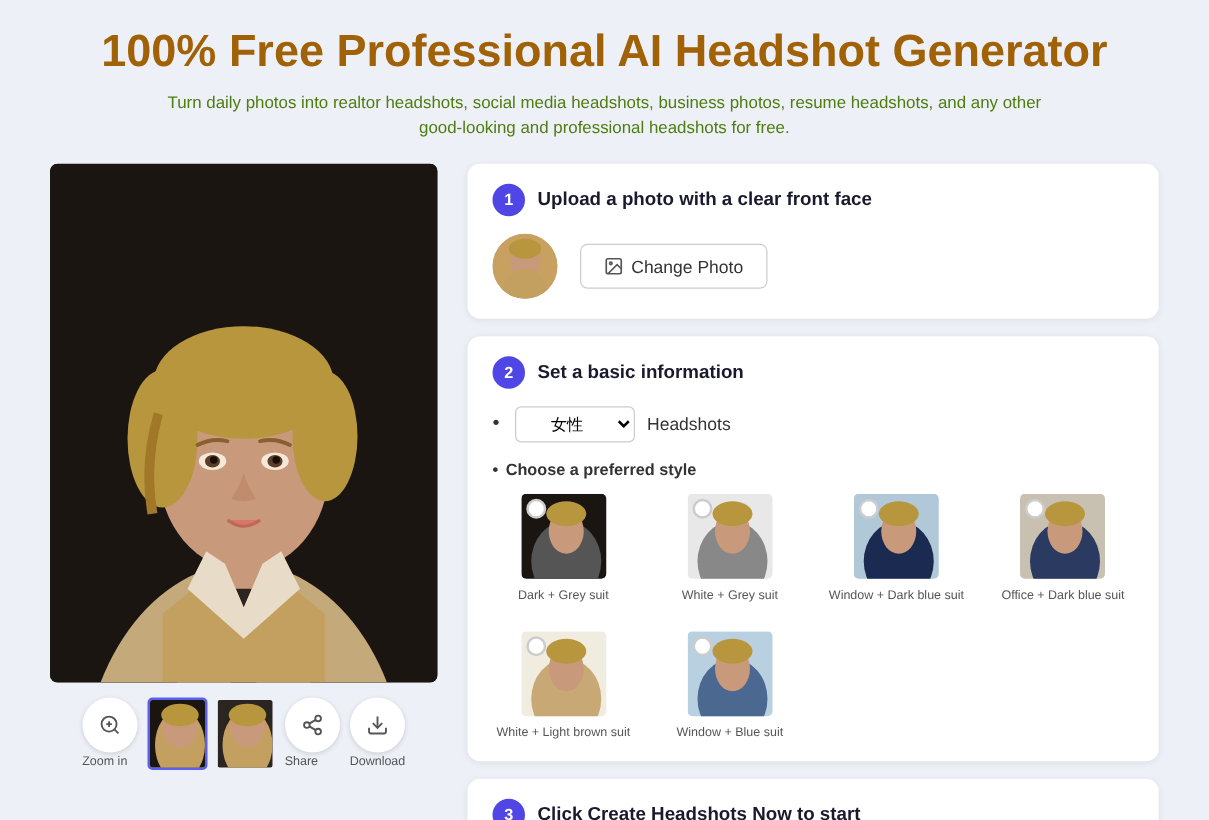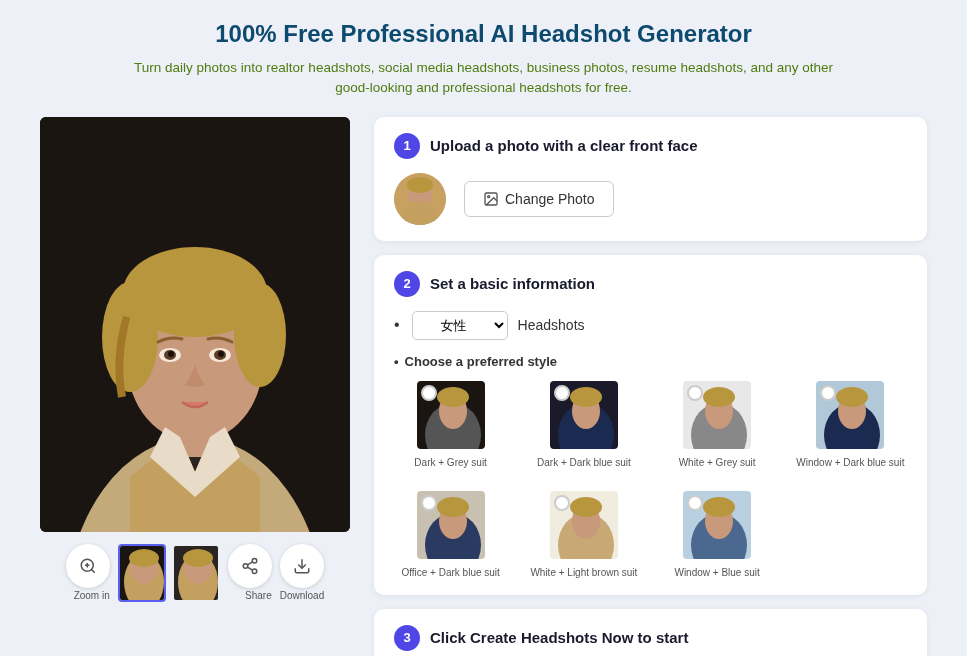--- a/index.html
+++ b/index.html
@@ -14,23 +14,23 @@
       width: 967px;
       min-height: 656px;
       background: #eef0f8;
       padding: 20px 40px 20px 40px;
     }
     .header {
       text-align: center;
       margin-bottom: 18px;
     }
     .header h1 {
-      font-size: 24px;
+      font-size: 36px;
       font-weight: 800;
-      color: #0c4a6e;
+      color: #a16207;
       margin-bottom: 10px;
     }
     .header p {
       font-size: 13.5px;
       color: #4d7c0f;
       max-width: 700px;
       margin: 4px auto;
       line-height: 1.5;
     }
     .main-content {
@@ -74,21 +74,21 @@
       box-shadow: 0 1px 4px rgba(0,0,0,0.15);
     }
     .control-btn-label {
       font-size: 10px;
       color: #555;
       margin-top: 2px;
     }
     .control-with-label {
       display: flex;
       flex-direction: column;
-      align-items: flex-end;
+      align-items: flex-start;
     }
     .thumb-strip {
       display: flex;
       gap: 6px;
       align-items: center;
     }
     .thumb-img {
       width: 48px;
       height: 58px;
       border-radius: 4px;
@@ -419,32 +419,20 @@
               <div class="style-img-wrap">
                 <div class="style-radio"></div>
                 <svg width="72" height="72" viewBox="0 0 72 72" xmlns="http://www.w3.org/2000/svg">
                   <rect width="72" height="72" fill="#1a1510"></rect>
                   <ellipse cx="36" cy="54" rx="28" ry="32" fill="#555"></ellipse>
                   <ellipse cx="36" cy="30" rx="14" ry="18" fill="#c8997a"></ellipse>
                   <ellipse cx="36" cy="16" rx="16" ry="10" fill="#b8963e"></ellipse>
                 </svg>
               </div>
               <span class="style-label">Dark + Grey suit</span>
-            </div>
-            <div class="style-item">
-              <div class="style-img-wrap">
-                <div class="style-radio"></div>
-                <svg width="72" height="72" viewBox="0 0 72 72" xmlns="http://www.w3.org/2000/svg">
-                  <rect width="72" height="72" fill="#1a1a2a"></rect>
-                  <ellipse cx="36" cy="54" rx="28" ry="32" fill="#1a2a50"></ellipse>
-                  <ellipse cx="36" cy="30" rx="14" ry="18" fill="#c8997a"></ellipse>
-                  <ellipse cx="36" cy="16" rx="16" ry="10" fill="#b8963e"></ellipse>
-                </svg>
-              </div>
-              <span class="style-label">Dark + Dark blue suit</span>
             </div>
             <div class="style-item">
               <div class="style-img-wrap">
                 <div class="style-radio"></div>
                 <svg width="72" height="72" viewBox="0 0 72 72" xmlns="http://www.w3.org/2000/svg">
                   <rect width="72" height="72" fill="#e8e8e8"></rect>
                   <ellipse cx="36" cy="54" rx="28" ry="32" fill="#888"></ellipse>
                   <ellipse cx="36" cy="30" rx="14" ry="18" fill="#c8997a"></ellipse>
                   <ellipse cx="36" cy="16" rx="16" ry="10" fill="#b8963e"></ellipse>
                 </svg>

